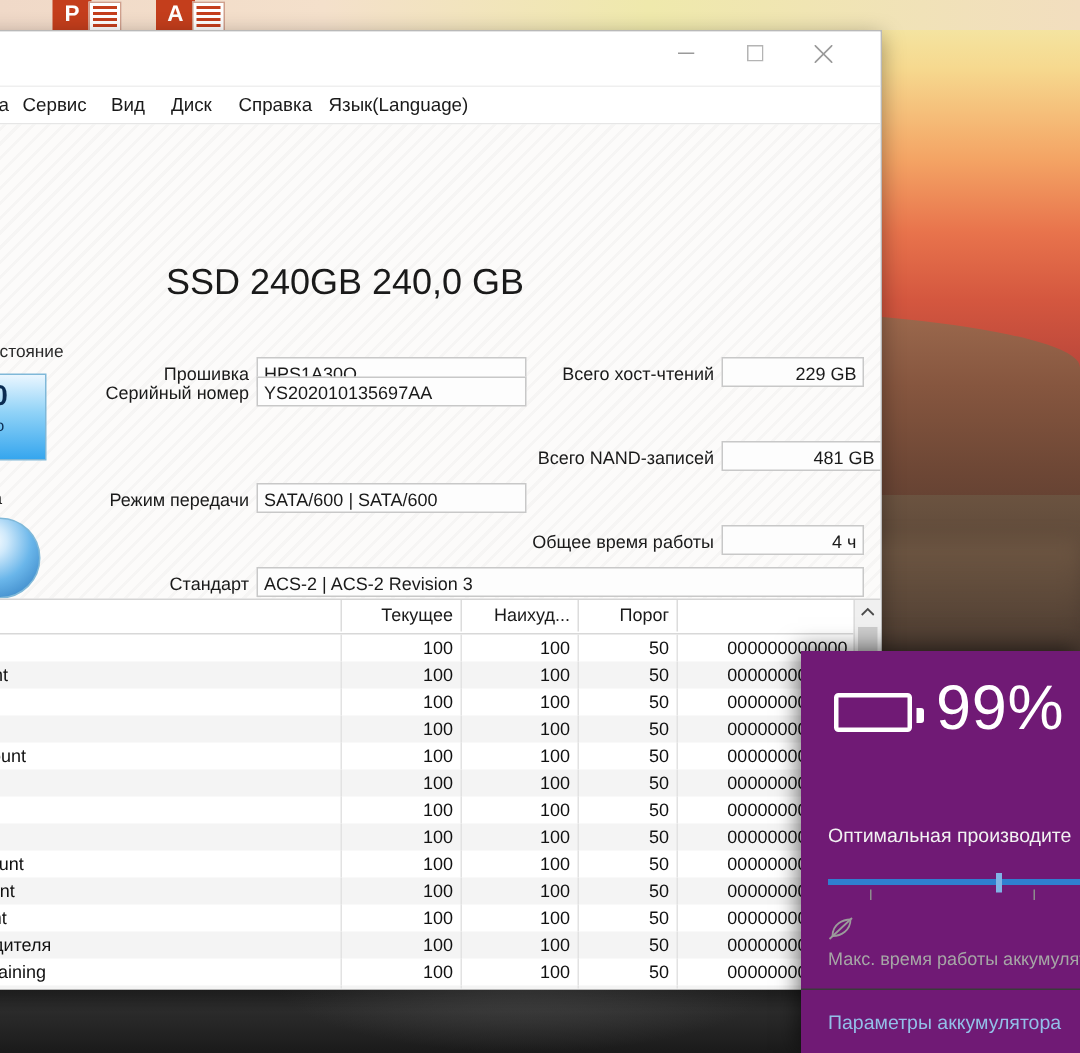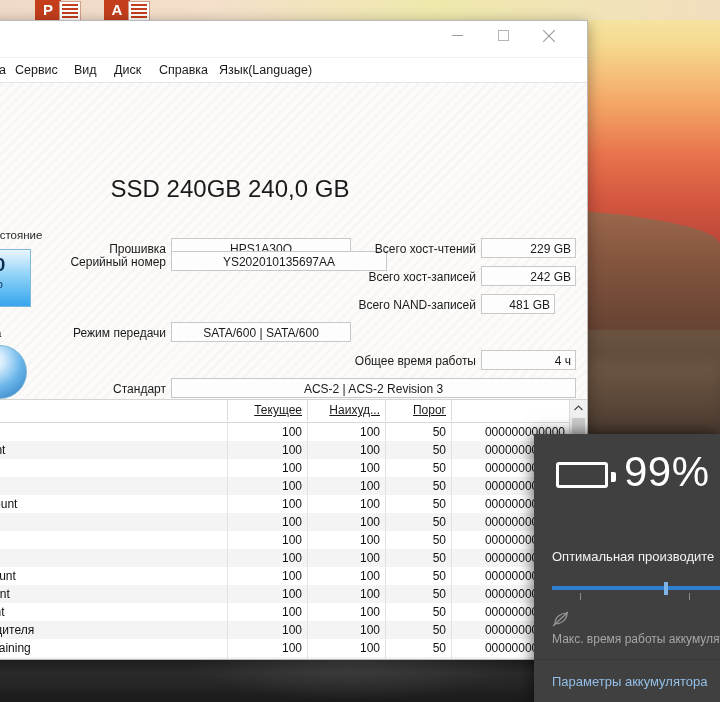--- a/index.html
+++ b/index.html
@@ -163,38 +163,37 @@
   }
   .fld{position:absolute;height:22px;}
   .fld .lbl{
     position:absolute;right:calc(100% + 5px);top:0;height:22px;line-height:22px;
     font-size:12px;color:#1a1a1a;white-space:nowrap;
   }
   .fld .val{
     position:absolute;left:0;top:0;height:20px;line-height:20px;
     border:1px solid #c8c8c8;background:#fdfdfd;
     font-size:12px;color:#1a1a1a;padding:0 4px;box-sizing:border-box;
-    white-space:nowrap;overflow:hidden;text-align:center;
+    white-space:nowrap;overflow:hidden;
   }
   .fld .val.right{text-align:right;}
 
   
   #smart-table{
     position:absolute;left:0;top:316px;width:714px;height:302px;
     background:#ffffff;border-top:1px solid #d4d4d4;border-bottom:1px solid #d4d4d4;
     overflow:hidden;
   }
   #tbl-head{
     position:relative;height:22px;background:#ffffff;border-bottom:1px solid #d8d8d8;
   }
   .th{
     position:absolute;top:0;height:21px;line-height:21px;font-size:12px;color:#1a1a1a;
     border-right:1px solid #dcdcdc;box-sizing:border-box;padding:0 5px;white-space:nowrap;
     overflow:hidden;
-    text-decoration:underline;
   }
   .th.r{text-align:right;}
   .row{position:relative;height:18px;}
   .row.alt{background:#f4f4f4;}
   .cell{
     position:absolute;top:0;height:18px;line-height:18px;font-size:12px;color:#111;
     box-sizing:border-box;padding:0 5px;white-space:nowrap;overflow:hidden;
     border-right:1px solid #e2e2e2;
   }
   .cell.r{text-align:right;}
@@ -207,21 +206,21 @@
     position:absolute;left:0;top:0;width:17px;height:17px;color:#505050;
     font-size:9px;text-align:center;line-height:17px;
   }
   #vscroll .thumb{
     position:absolute;left:2px;top:18px;width:13px;height:96px;background:#cdcdcd;
   }
 
   
   #battery-flyout{
     position:absolute;left:534px;top:434px;width:186px;height:268px;
-    background:#404040;
+    background:#701a75;
     box-shadow:-2px -2px 14px rgba(0,0,0,.55);
     overflow:hidden;
   }
   #bf-main{position:absolute;left:0;top:0;right:0;height:225px;}
   #bat-icon{
     position:absolute;left:22px;top:28px;width:52px;height:26px;
     border:3px solid #ffffff;border-radius:3px;box-sizing:border-box;
   }
   #bat-icon::after{
     content:"";position:absolute;left:52px;top:7px;width:5px;height:10px;
@@ -344,38 +343,34 @@
     <div id="temp-orb">
       <div class="t"></div>
     </div>
 
     <div class="fld" style="left:298px;top:155px;width:180px">
       <span class="lbl">Прошивка</span>
       <span class="val" style="width:180px">HPS1A30Q</span>
     </div>
     <div class="fld" style="left:298px;top:168px;width:180px">
       <span class="lbl">Серийный номер</span>
-      <span class="val" style="width:216px">YS202010135697AA</span>
+      <span class="val" style="width:180px">YS202010135697AA</span>
     </div>
     <div class="fld" style="left:298px;top:239px;width:180px">
       <span class="lbl">Режим передачи</span>
       <span class="val" style="width:180px">SATA/600 | SATA/600</span>
     </div>
 
     <div class="fld" style="left:608px;top:155px;width:95px">
       <span class="lbl">Всего хост-чтений</span>
       <span class="val right" style="width:95px">229 GB</span>
     </div>
-    <div class="fld" style="left:608px;top:183px;width:95px">
-      <span class="lbl">Всего хост-записей</span>
-      <span class="val right" style="width:95px">242 GB</span>
-    </div>
     <div class="fld" style="left:608px;top:211px;width:95px">
       <span class="lbl">Всего NAND-записей</span>
-      <span class="val right" style="width:74px">481 GB</span>
+      <span class="val right" style="width:107px">481 GB</span>
     </div>
     <div class="fld" style="left:608px;top:267px;width:95px">
       <span class="lbl">Общее время работы</span>
       <span class="val right" style="width:95px">4 ч</span>
     </div>
 
     <div class="fld" style="left:298px;top:295px;width:405px">
       <span class="lbl">Стандарт</span>
       <span class="val" style="width:405px">ACS-2 | ACS-2 Revision 3</span>
     </div>

